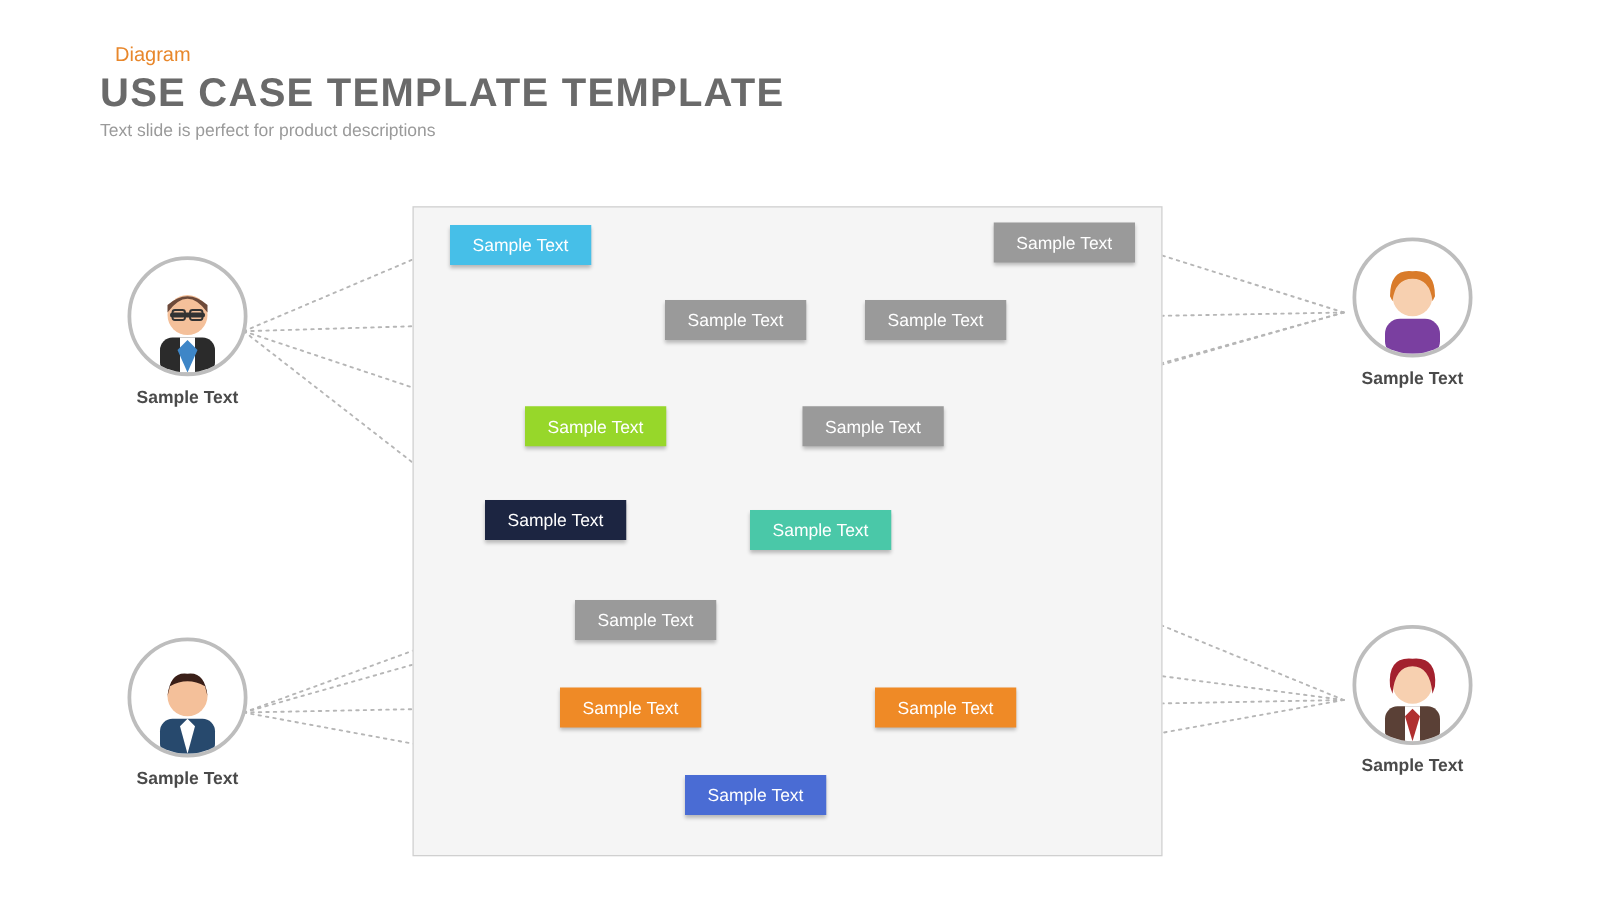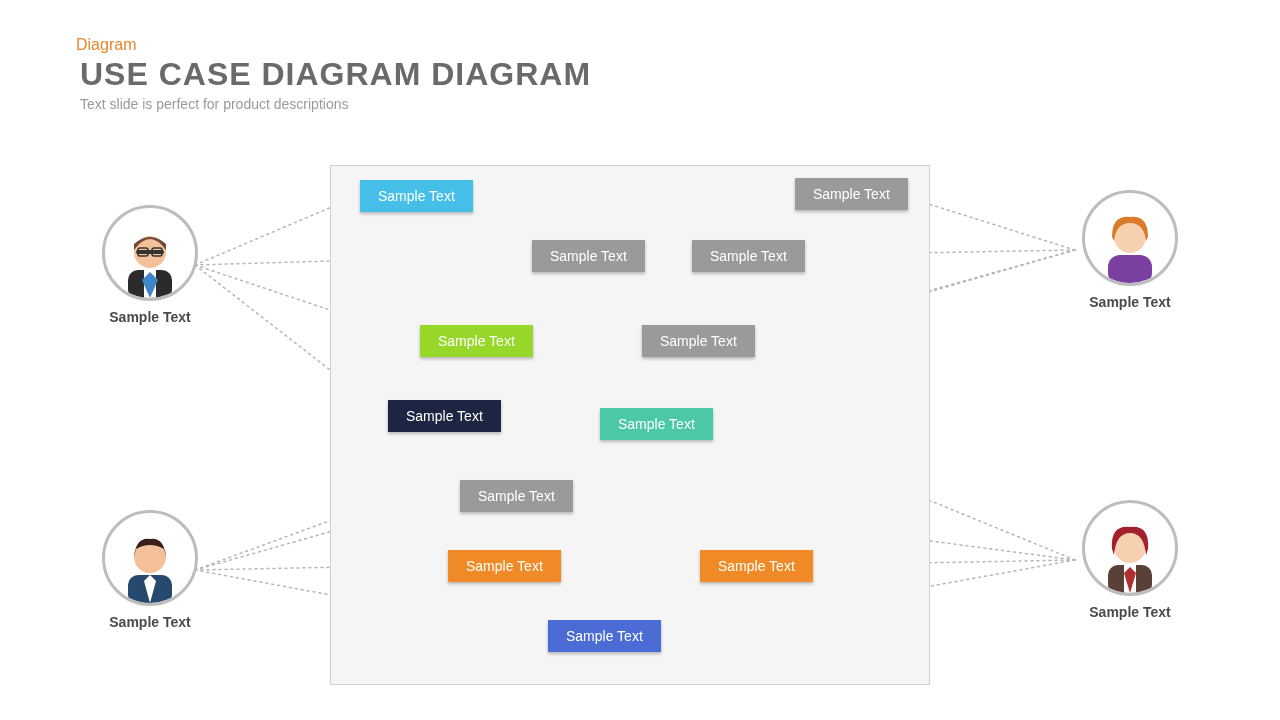--- a/index.html
+++ b/index.html
@@ -6,21 +6,21 @@
   body {
     width: 1280px;
     height: 720px;
     background: #ffffff;
     font-family: Arial, Helvetica, sans-serif;
     position: relative;
     overflow: hidden;
   }
   .eyebrow {
     position: absolute;
-    left: 76px;
+    left: 92px;
     top: 36px;
     color: #e8872b;
     font-size: 16px;
     font-weight: 400;
   }
   .title {
     position: absolute;
     left: 80px;
     top: 56px;
     color: #6a6a6a;
@@ -86,21 +86,21 @@
     stroke: #b6b6b6;
     stroke-width: 1.5;
     stroke-dasharray: 2 4;
     stroke-linecap: round;
   }
 </style>
 </head>
 <body>
 
 <div class="eyebrow">Diagram</div>
-<div class="title">USE CASE DIAGRAM DIAGRAM</div>
+<div class="title">USE CASE TEMPLATE TEMPLATE</div>
 <div class="subtitle">Text slide is perfect for product descriptions</div>
 
 <svg class="connectors">
 
   <line x1="195" y1="265" x2="360" y2="195"></line>
   <line x1="195" y1="265" x2="532" y2="255"></line>
   <line x1="195" y1="265" x2="420" y2="340"></line>
   <line x1="195" y1="265" x2="388" y2="415"></line>
 
   <line x1="195" y1="570" x2="460" y2="495"></line>

